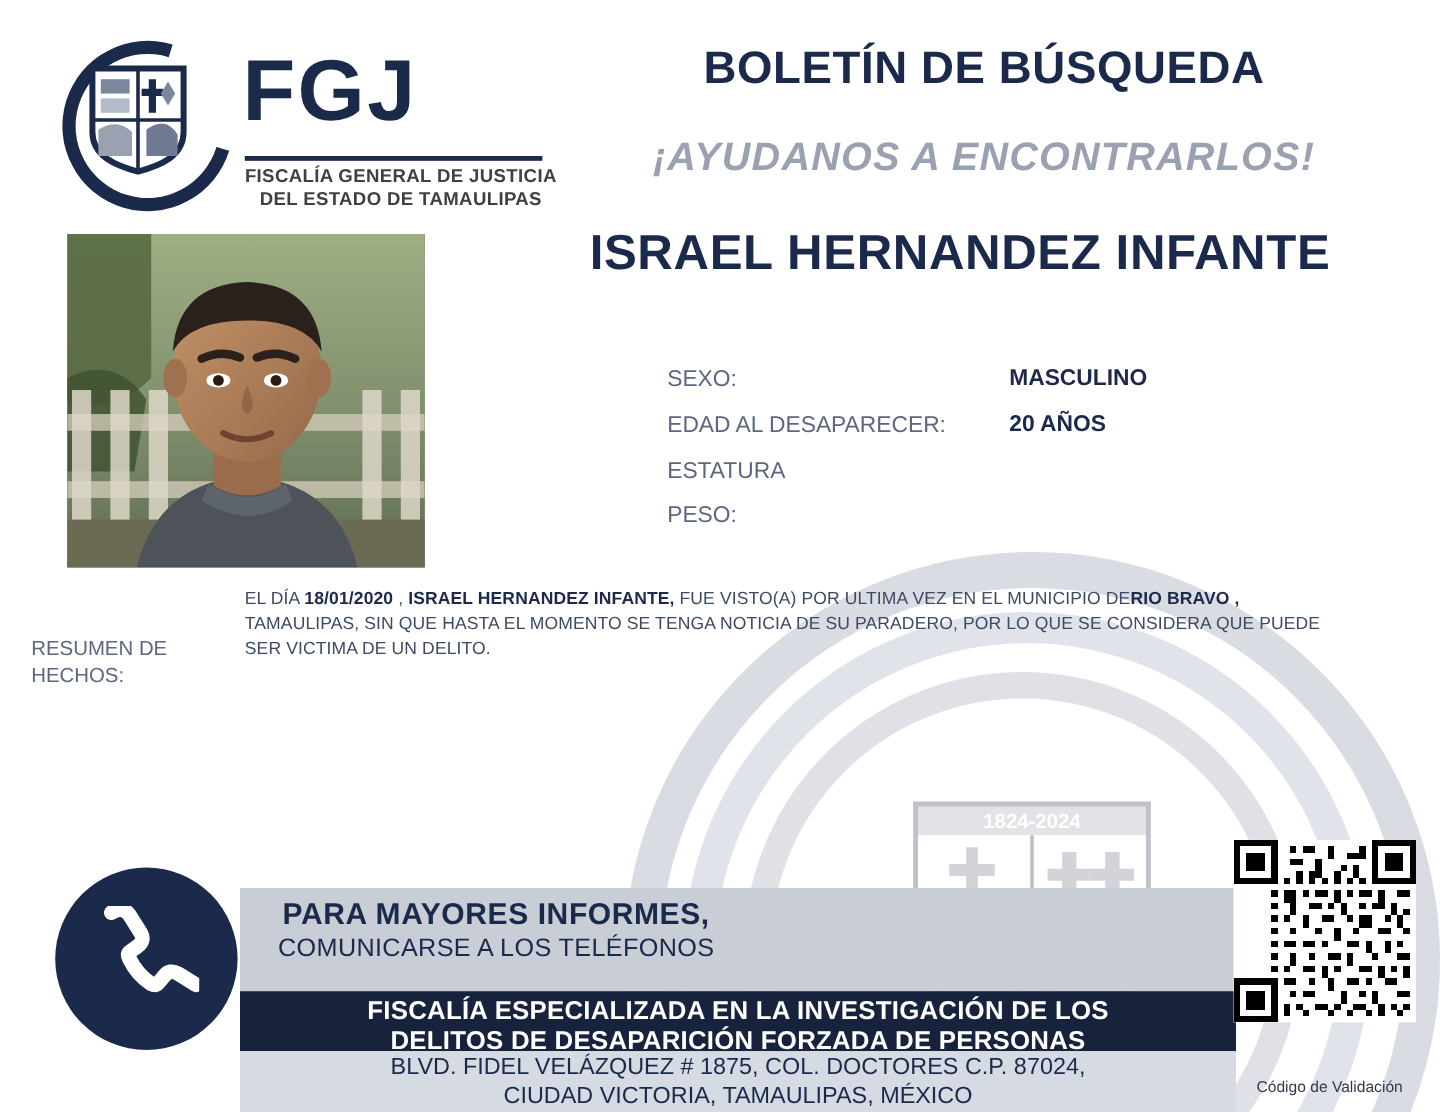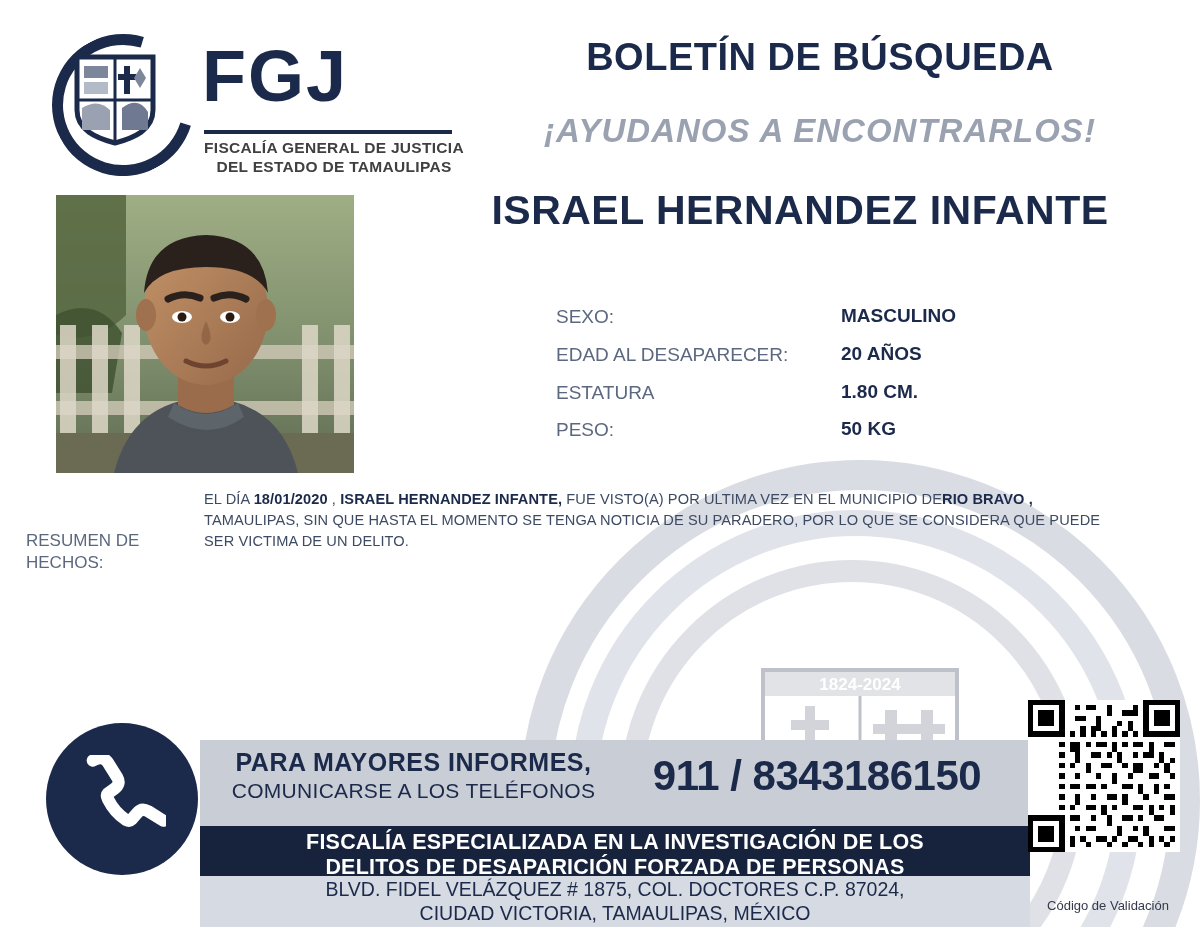--- a/index.html
+++ b/index.html
@@ -396,43 +396,40 @@
   <div class="detail-row">
     <div class="detail-label">SEXO:</div>
     <div class="detail-value">MASCULINO</div>
   </div>
   <div class="detail-row">
     <div class="detail-label">EDAD AL DESAPARECER:</div>
     <div class="detail-value">20 AÑOS</div>
   </div>
   <div class="detail-row">
     <div class="detail-label">ESTATURA</div>
-    <div class="detail-value">1.80 CM.</div>
   </div>
   <div class="detail-row">
     <div class="detail-label">PESO:</div>
-    <div class="detail-value">50 KG</div>
   </div>
 </div>
 
 <div class="summary-label">RESUMEN DE HECHOS:</div>
 <div class="summary-body"><span>EL DÍA </span><b>18/01/2020</b><span> , </span><b>ISRAEL HERNANDEZ INFANTE,</b><span> FUE VISTO(A) POR ULTIMA VEZ EN EL MUNICIPIO DE</span><b>RIO BRAVO ,</b><span> TAMAULIPAS, SIN QUE HASTA EL MOMENTO SE TENGA NOTICIA DE SU PARADERO, POR LO QUE SE CONSIDERA QUE PUEDE SER VICTIMA DE UN DELITO.</span></div>
 
 <div class="phone-circle">
   <svg width="86" height="86" viewBox="0 0 86 86">
     <path d="M20 8 q10 -6 16 2 l10 16 q4 7 -3 12 l-7 5 q-2 2 0 6 q7 14 19 22 q4 2 6 0 l6 -7 q5 -6 12 -2 l16 10" fill="none" stroke="#ffffff" stroke-width="13" stroke-linecap="round" stroke-linejoin="round" transform="translate(-6,-2) scale(.94)"></path>
   </svg>
 </div>
 
 <div class="info-band">
   <div class="info-left">
     <div class="l1">PARA MAYORES INFORMES,</div>
     <div class="l2">COMUNICARSE A LOS TELÉFONOS</div>
   </div>
-  <div class="info-phone">911 / 8343186150</div>
 </div>
 
 <div class="footer-dark">
   <div>FISCALÍA ESPECIALIZADA EN LA INVESTIGACIÓN DE LOS</div>
   <div>DELITOS DE DESAPARICIÓN FORZADA DE PERSONAS</div>
 </div>
 <div class="footer-light">
   <div>BLVD. FIDEL VELÁZQUEZ # 1875, COL. DOCTORES C.P. 87024,</div>
   <div>CIUDAD VICTORIA, TAMAULIPAS, MÉXICO</div>
 </div>

